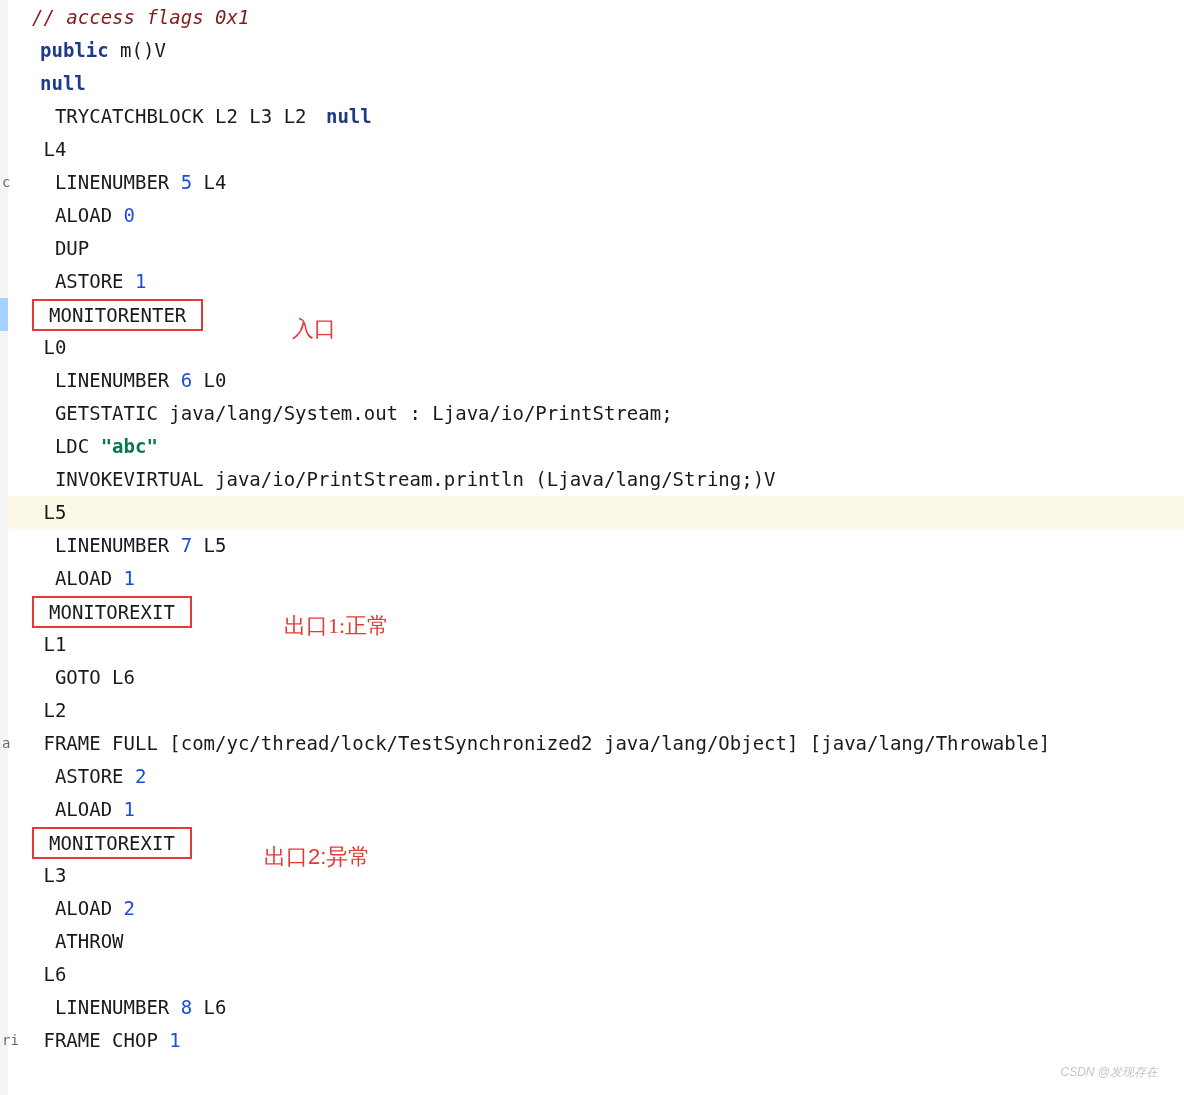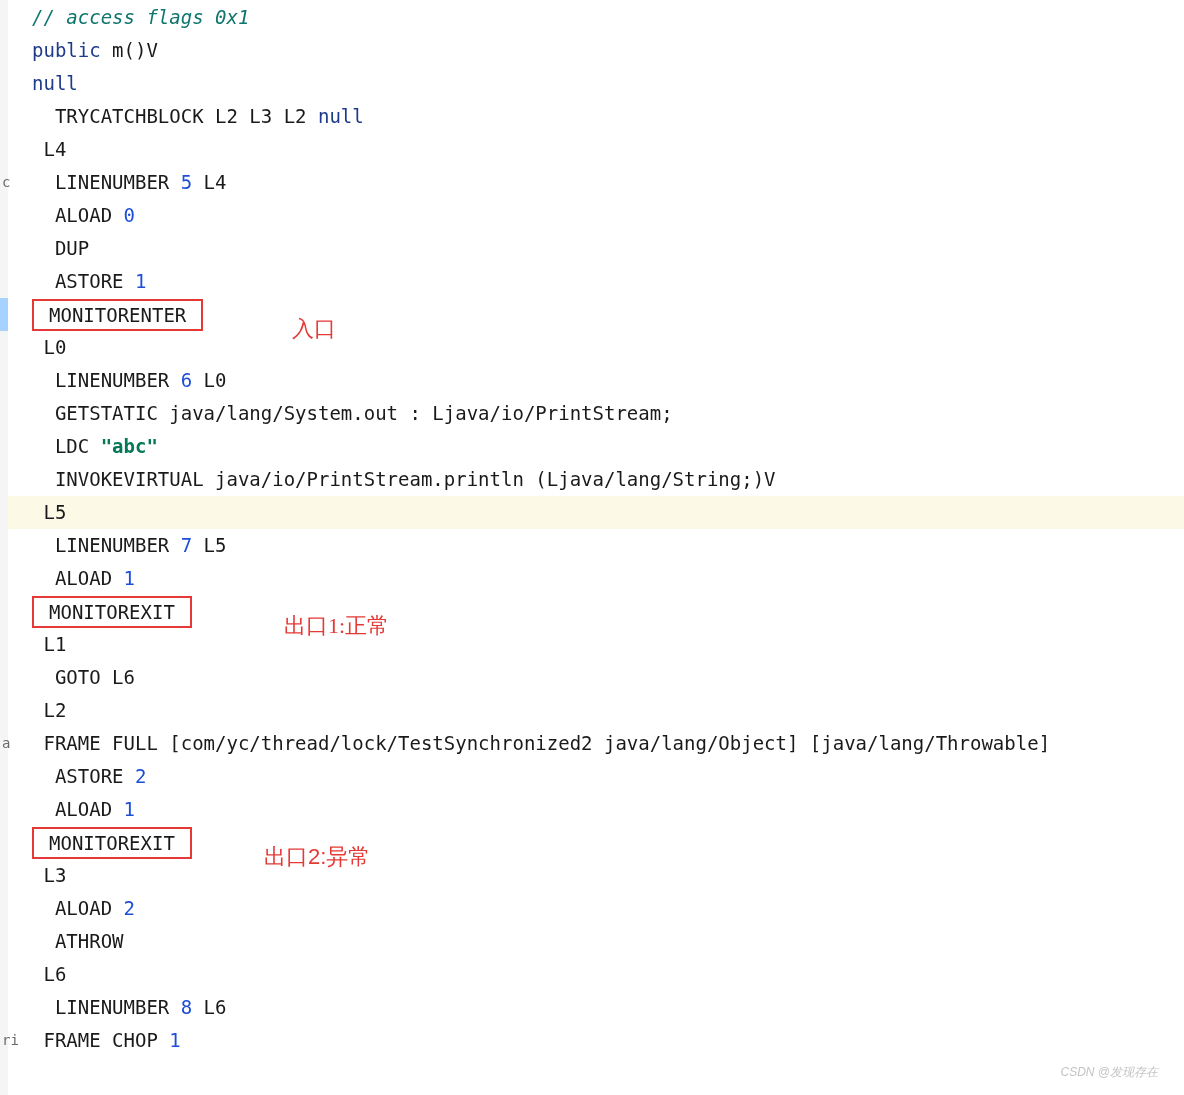--- a/index.html
+++ b/index.html
@@ -37,22 +37,22 @@
   }
   .line-selected-edge::before {
     content: "";
     position: absolute;
     left: -8px;
     top: 0;
     width: 8px;
     height: 100%;
     background: #a6d2ff;
   }
-  .c-comment { color: #0f766e; font-style: italic; }
-  .c-keyword { color: #1e3a8a; font-weight: normal; }
+  .c-comment { color: #7f1d1d; font-style: italic; }
+  .c-keyword { color: #1e3a8a; font-weight: bold; margin-left: 8px; }
   .c-number { color: #1d4ed8; }
   .c-string { color: #047857; font-weight: bold; }
   .red-box {
     border: 2px solid #e53935;
     display: inline-block;
     padding: 0 15px;
     line-height: 28px;
   }
   .annotation {
     color: #e53935;

